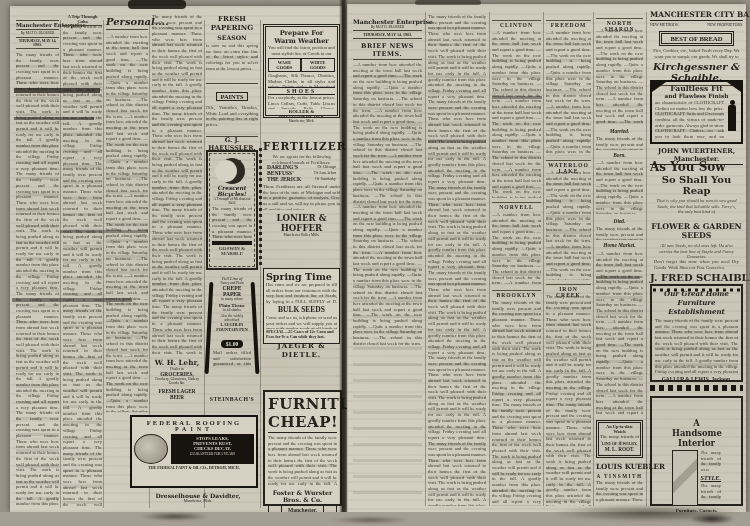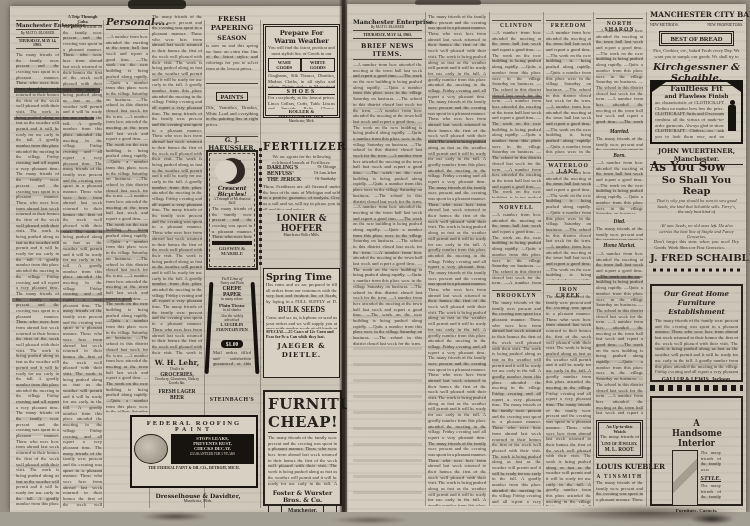--- a/index.html
+++ b/index.html
@@ -171,21 +171,21 @@
     </div>
   <div style="display:flex;justify-content:space-between;padding:0 4px">
       <span class="b" style="font-size:5.6px">THE JERICK</span>
       <span style="font-size:4px">Of Sandusky</span>
     </div>
   <div class="micro" style="height:26px;margin-top:2px">These Fertilizers are all licensed under the laws of the state of Michigan and sold on a positive guarantee of analysis. Give us a call and we will try to please you in all qualities and prices.</div>
   <div class="b serif ctr" style="font-size:8.6px;margin-top:3px">LONIER &amp; HOFFER</div>
   <div class="ctr" style="font-size:3.6px">Manchester Roller Mills.</div>
 </div>
 
-<div class="adbox" style="left:263px;top:268px;width:77px;height:110px;border:1px solid #26231c;padding:2px">
+<div class="adbox" style="left:263px;top:268px;width:77px;height:76px;border:1px solid #26231c;padding:2px">
   <div class="b serif" style="font-size:9.5px">Spring Time</div>
   <div class="micro" style="height:22px">Has come and we are prepared to fill all orders from our customers with the very best and freshest line of Seeds, by laying in a FULL SUPPLY of D. M. FERRY &amp; CO'S.</div>
   <div class="b ctr" style="font-size:7.5px;margin:1px 0">BULK SEEDS</div>
   <div class="micro" style="height:14px">Come and see us, telephone or send us your orders and we will supply you at once with garden seeds of all kinds at the right price.</div>
   <div class="b" style="font-size:4.2px">SPECIAL—25 Cases of 12c Corn and Peas for 9c a Can while they last.</div>
   <div class="b serif ctr" style="font-size:7px;letter-spacing:1px;margin-top:2px">JAEGER &amp; DIETLE.</div>
 </div>
 
 <div class="adbox" style="left:263px;top:390px;width:79px;height:116px;border:2px solid #26231c;padding:3px;text-align:center">
   <div class="b serif" style="font-size:15px;letter-spacing:.5px;border-bottom:1px solid #26231c;padding-bottom:1px">FURNITURE CHEAP!</div>
@@ -279,20 +279,21 @@
       <div style="width:8px;height:26px;background:#17140f;margin:0 auto;border-radius:2px 2px 0 0"></div>
     </div>
   </div>
 </div>
 <div class="abs b serif ctr" style="left:650px;top:147px;width:93px;font-size:6.6px;border-bottom:1px solid #26231c;padding-bottom:1px">JOHN WUERTHNER, Manchester.</div>
 
 <div class="abs" style="left:650px;top:160px;width:93px">
   <div class="b serif" style="font-size:12px">As You Sow</div>
   <div class="b serif ctr" style="font-size:10px">So Shall You Reap</div>
   <div class="micro ital" style="height:22px;margin-top:2px;padding:0 6px">That is why you should be sure to sow good Seeds, the kind that Schaible sells. Ferry's, the only best kind of</div>
+  <div class="b serif ctr" style="font-size:7.8px;margin-top:2px">FLOWER &amp; GARDEN SEEDS</div>
   <div class="micro ital" style="height:16px;margin-top:3px;padding:0 8px">All new Seeds, no old ones left. He also carries the best line of Staple and Fancy Groceries.</div>
   <div class="micro" style="height:10px;padding:0 4px">Don't forget this store when you need Dry Goods, Work Shoes or Fine Groceries.</div>
   <div class="b serif ctr" style="font-size:10px;white-space:nowrap;margin-top:3px">J. FRED SCHAIBLE.</div>
   <div class="chain" style="height:8px;margin-top:3px"></div>
 </div>
 
 <div class="abs" style="left:650px;top:284px;width:93px;height:98px;border:2px solid #26231c;padding:3px;text-align:center">
   <div class="b serif" style="font-size:7px;font-style:italic">Our Great Home</div>
   <div class="b serif" style="font-size:7px;font-style:italic">Furniture Establishment</div>
   <div class="micro" style="height:56px;margin-top:2px;text-align:justify">The many friends of the family were present and the evening was spent in a pleasant manner. Those who were here from abroad last week returned to their homes the first of the week well pleased with their visit. The work is being pushed along as fast as the weather will permit and it will be ready for use early in the fall. A goodly number from this place attended the meeting in the village Friday evening and all report a very pleasant time. The many friends of the family were present and the evening was spent in a pleasant manner. Those who were here from abroad last week returned to their homes the first of the week well pleased with their visit. The work is being pushed along as fast as the weather will permit and it will be ready for use early in the fall. A goodly number from this place attended the meeting in the village Friday evening and all report a very pleasant time. </div>

